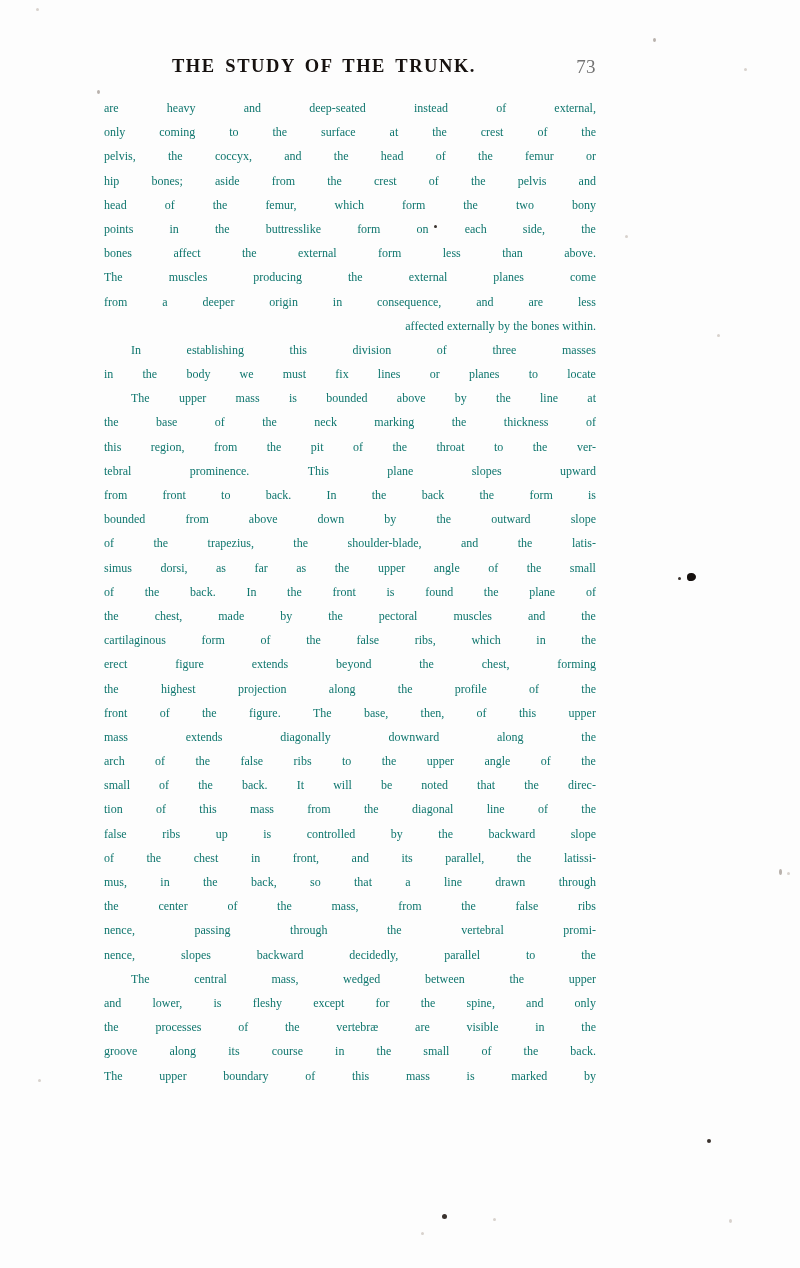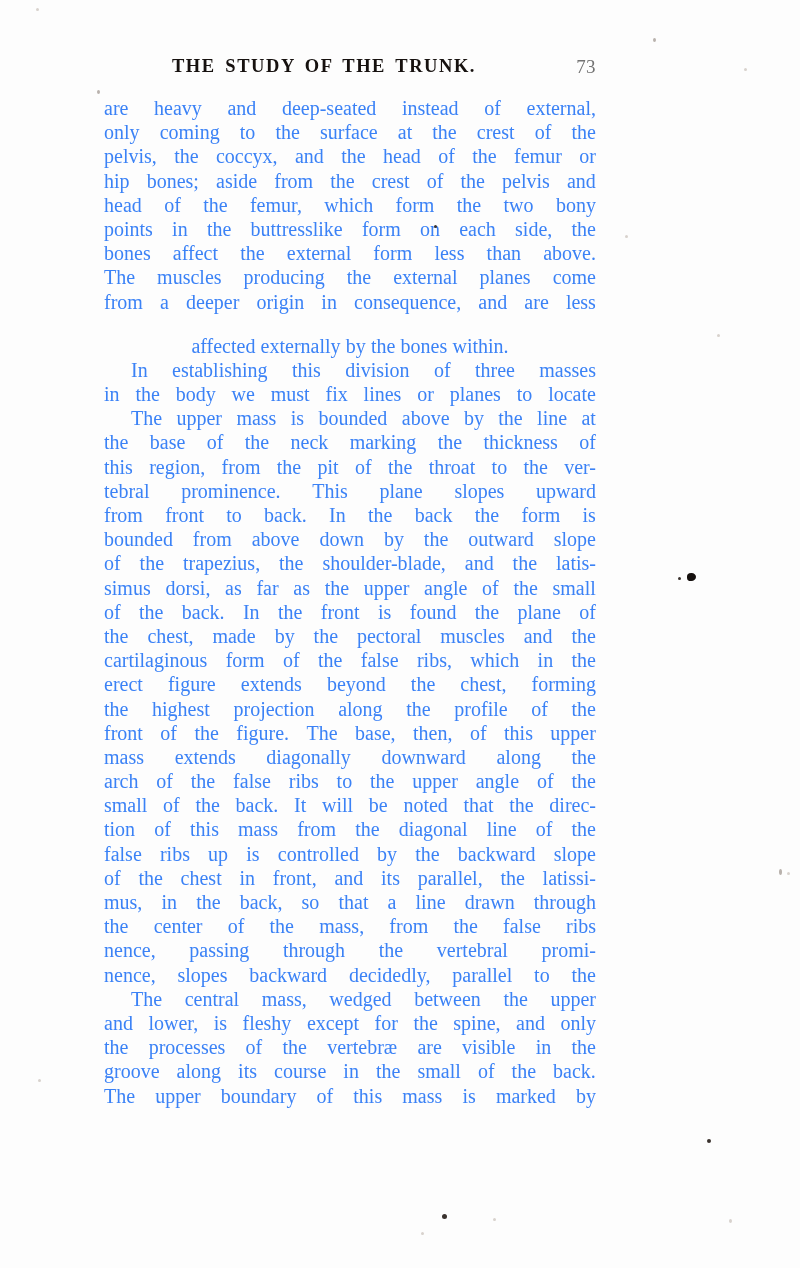--- a/index.html
+++ b/index.html
@@ -68,32 +68,31 @@
     line-height: 24.2px;
     text-align: justify;
     text-align-last: left;
     color: #16110f;
     word-spacing: 0.2px;
   }
 
   
   .line {
     display: flex;
-    font-size: 20px;
+    font-size: 12px;
     height: 24.2px;
     line-height: 24.2px;
-    color: #3b82f6;
+    color: #0f766e;
     white-space: pre;
   }
   .line.justify {
     justify-content: space-between;
   }
   .line.flush {
-    justify-content: center;
-    margin-top: 20px;
+    justify-content: flex-end;
   }
   .line .w {
     white-space: pre;
   }
   .line.indent-first {
     padding-left: 27px;
   }
 
   
   .speck {

